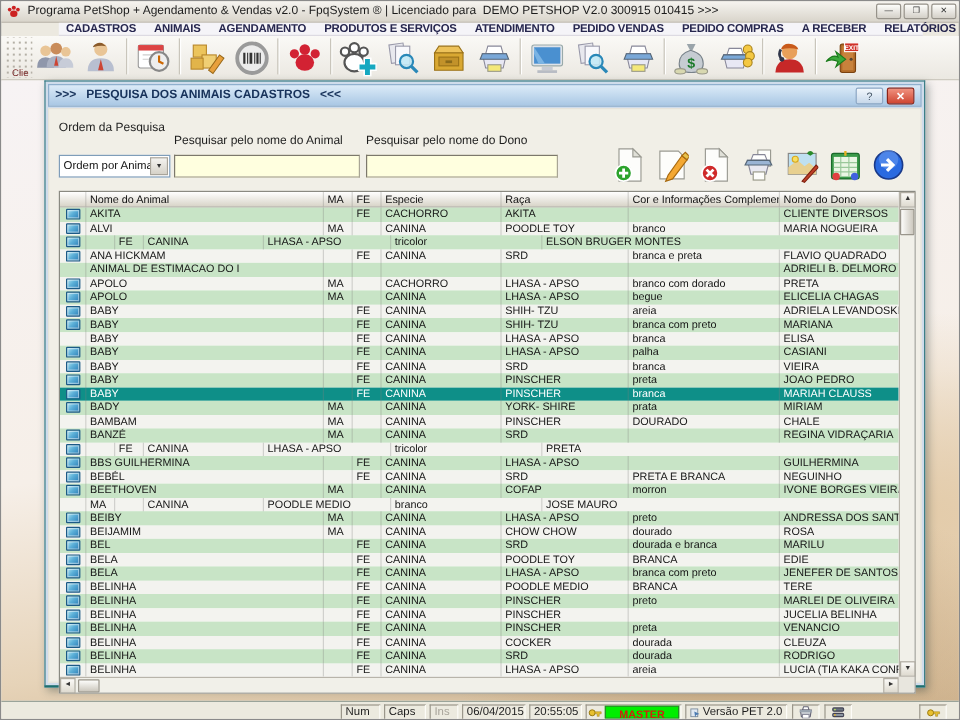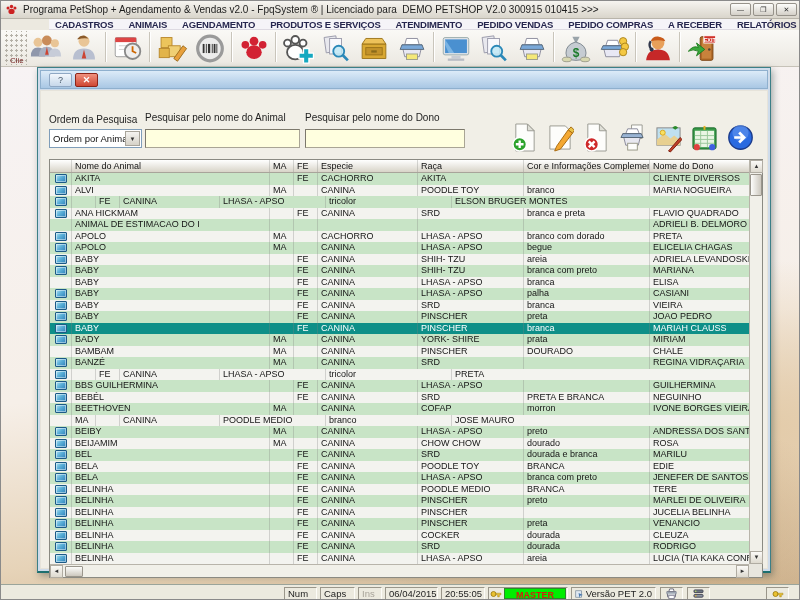--- a/index.html
+++ b/index.html
@@ -284,26 +284,27 @@
           <path d="M2 20q6-7 11-4l-2-5 9 7-9 7 2-5q-6-3-11 0z" fill="#3aa83a" stroke="#1a7a1a"></path>
         </svg>
       </div>
   </div>
   <div class="toollabel">Clie</div>
 
   <div class="desktop"></div>
 
   <div class="dialog">
     <div class="dlg-title">
+      <span class="dtext">&gt;&gt;&gt;   PESQUISA DOS ANIMAIS CADASTROS   &lt;&lt;&lt;</span>
       <div class="dlg-btn dlg-help">?</div>
       <div class="dlg-btn dlg-close">✕</div>
     </div>
     <div class="dlg-body">
 
-      <span class="flabel" style="left:8px;top:23px;">Ordem da Pesquisa</span>
+      <span class="flabel" style="left:8px;top:10px;">Ordem da Pesquisa</span>
       <span class="flabel" style="left:104px;top:21px;">Pesquisar pelo nome do Animal</span>
       <span class="flabel" style="left:264px;top:21px;">Pesquisar pelo nome do Dono</span>
 
       <div class="combo">
         <span class="cval">Ordem por Animal</span>
         <span class="cbtn">▼</span>
       </div>
       <input class="tinput" style="left: 104px; top: 38px; width: 155px;" value="">
       <input class="tinput" style="left: 264px; top: 38px; width: 160px;" value="">
 

